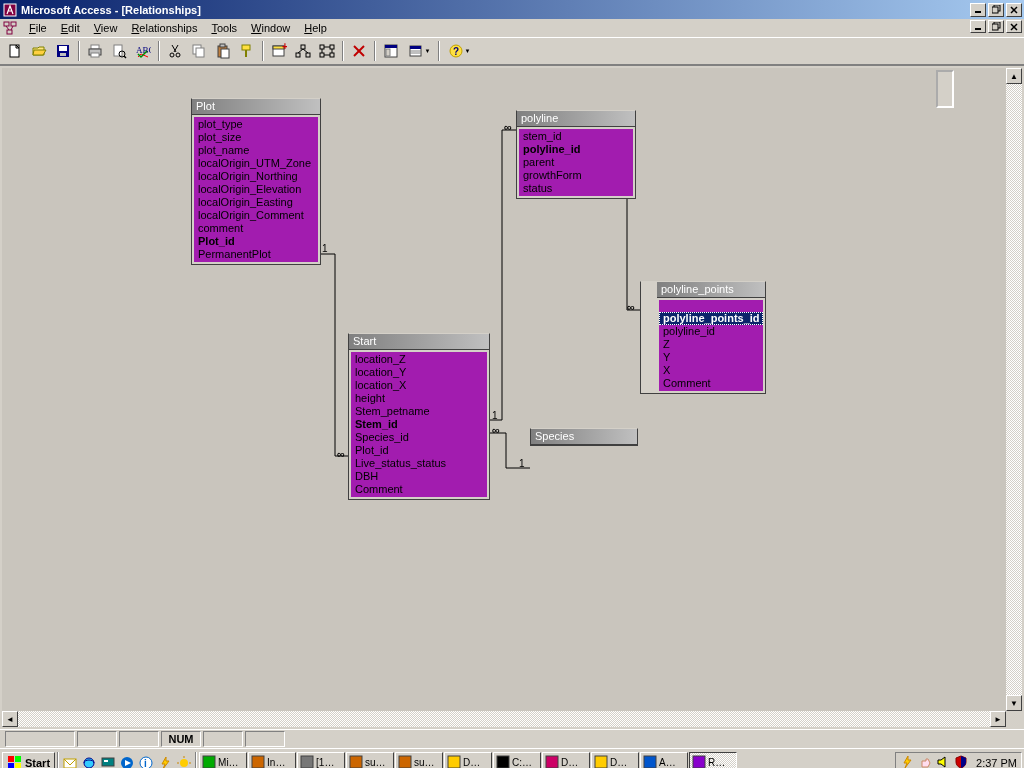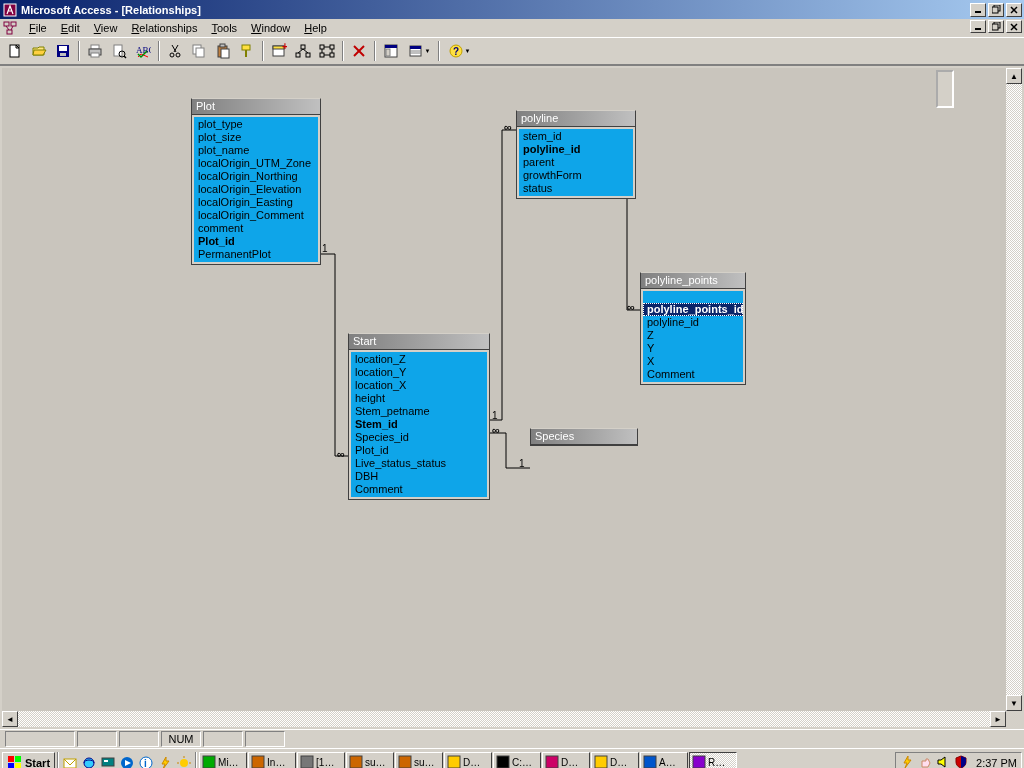--- a/index.html
+++ b/index.html
@@ -162,21 +162,21 @@
   .table-box .header {
     height: 16px;
     background: linear-gradient(to right, #808080, #c0c0c0);
     color: #fff;
     font-weight: normal;
     padding: 1px 4px;
     border-bottom: 1px solid #404040;
     cursor: default;
   }
   .table-box .fields {
-    background: #0ea5e9;
+    background: #a21caf;
     margin: 2px;
     padding: 1px 0;
   }
   .table-box .field {
     padding: 0 4px;
     height: 13px;
     line-height: 13px;
     white-space: nowrap;
     cursor: default;
   }
@@ -215,20 +215,21 @@
     position: relative;
   }
   .statusbar .pane {
     border: 1px solid #808080;
     border-top-color:#808080; border-left-color:#808080;
     border-right-color:#fff; border-bottom-color:#fff;
     height: 16px;
     padding: 0 0;
     display: flex; align-items: center;
     margin-left: 2px;
+    font-weight: bold;
   }
 
   .taskbar {
     height: 28px;
     background: #d4d0c8;
     border-top: 1px solid #fff;
     display: flex;
     align-items: center;
     padding: 0 2px;
   }
@@ -530,21 +531,21 @@
     <div id="tbl-polyline" class="table-box" style="left:514px;top:42px;width:120px;">
         <div class="header">polyline</div>
         <div class="fields">
           <div class="field">stem_id</div>
           <div class="field pk">polyline_id</div>
           <div class="field">parent</div>
           <div class="field">growthForm</div>
           <div class="field">status</div>
         </div>
       </div>
-    <div id="tbl-polyline_points" class="table-box" style="left:638px;top:204px;width:106px;">
+    <div id="tbl-polyline_points" class="table-box" style="left:638px;top:213px;width:126px;padding-left:16px;">
         <div class="header">polyline_points</div>
         <div class="fields">
           <div class="field pk sel" style="outline: rgb(255, 255, 255) dotted 1px; outline-offset: -1px; margin-top: 11px;">polyline_points_id</div>
           <div class="field">polyline_id</div>
           <div class="field">Z</div>
           <div class="field">Y</div>
           <div class="field">X</div>
           <div class="field">Comment</div>
         </div>
       </div>

